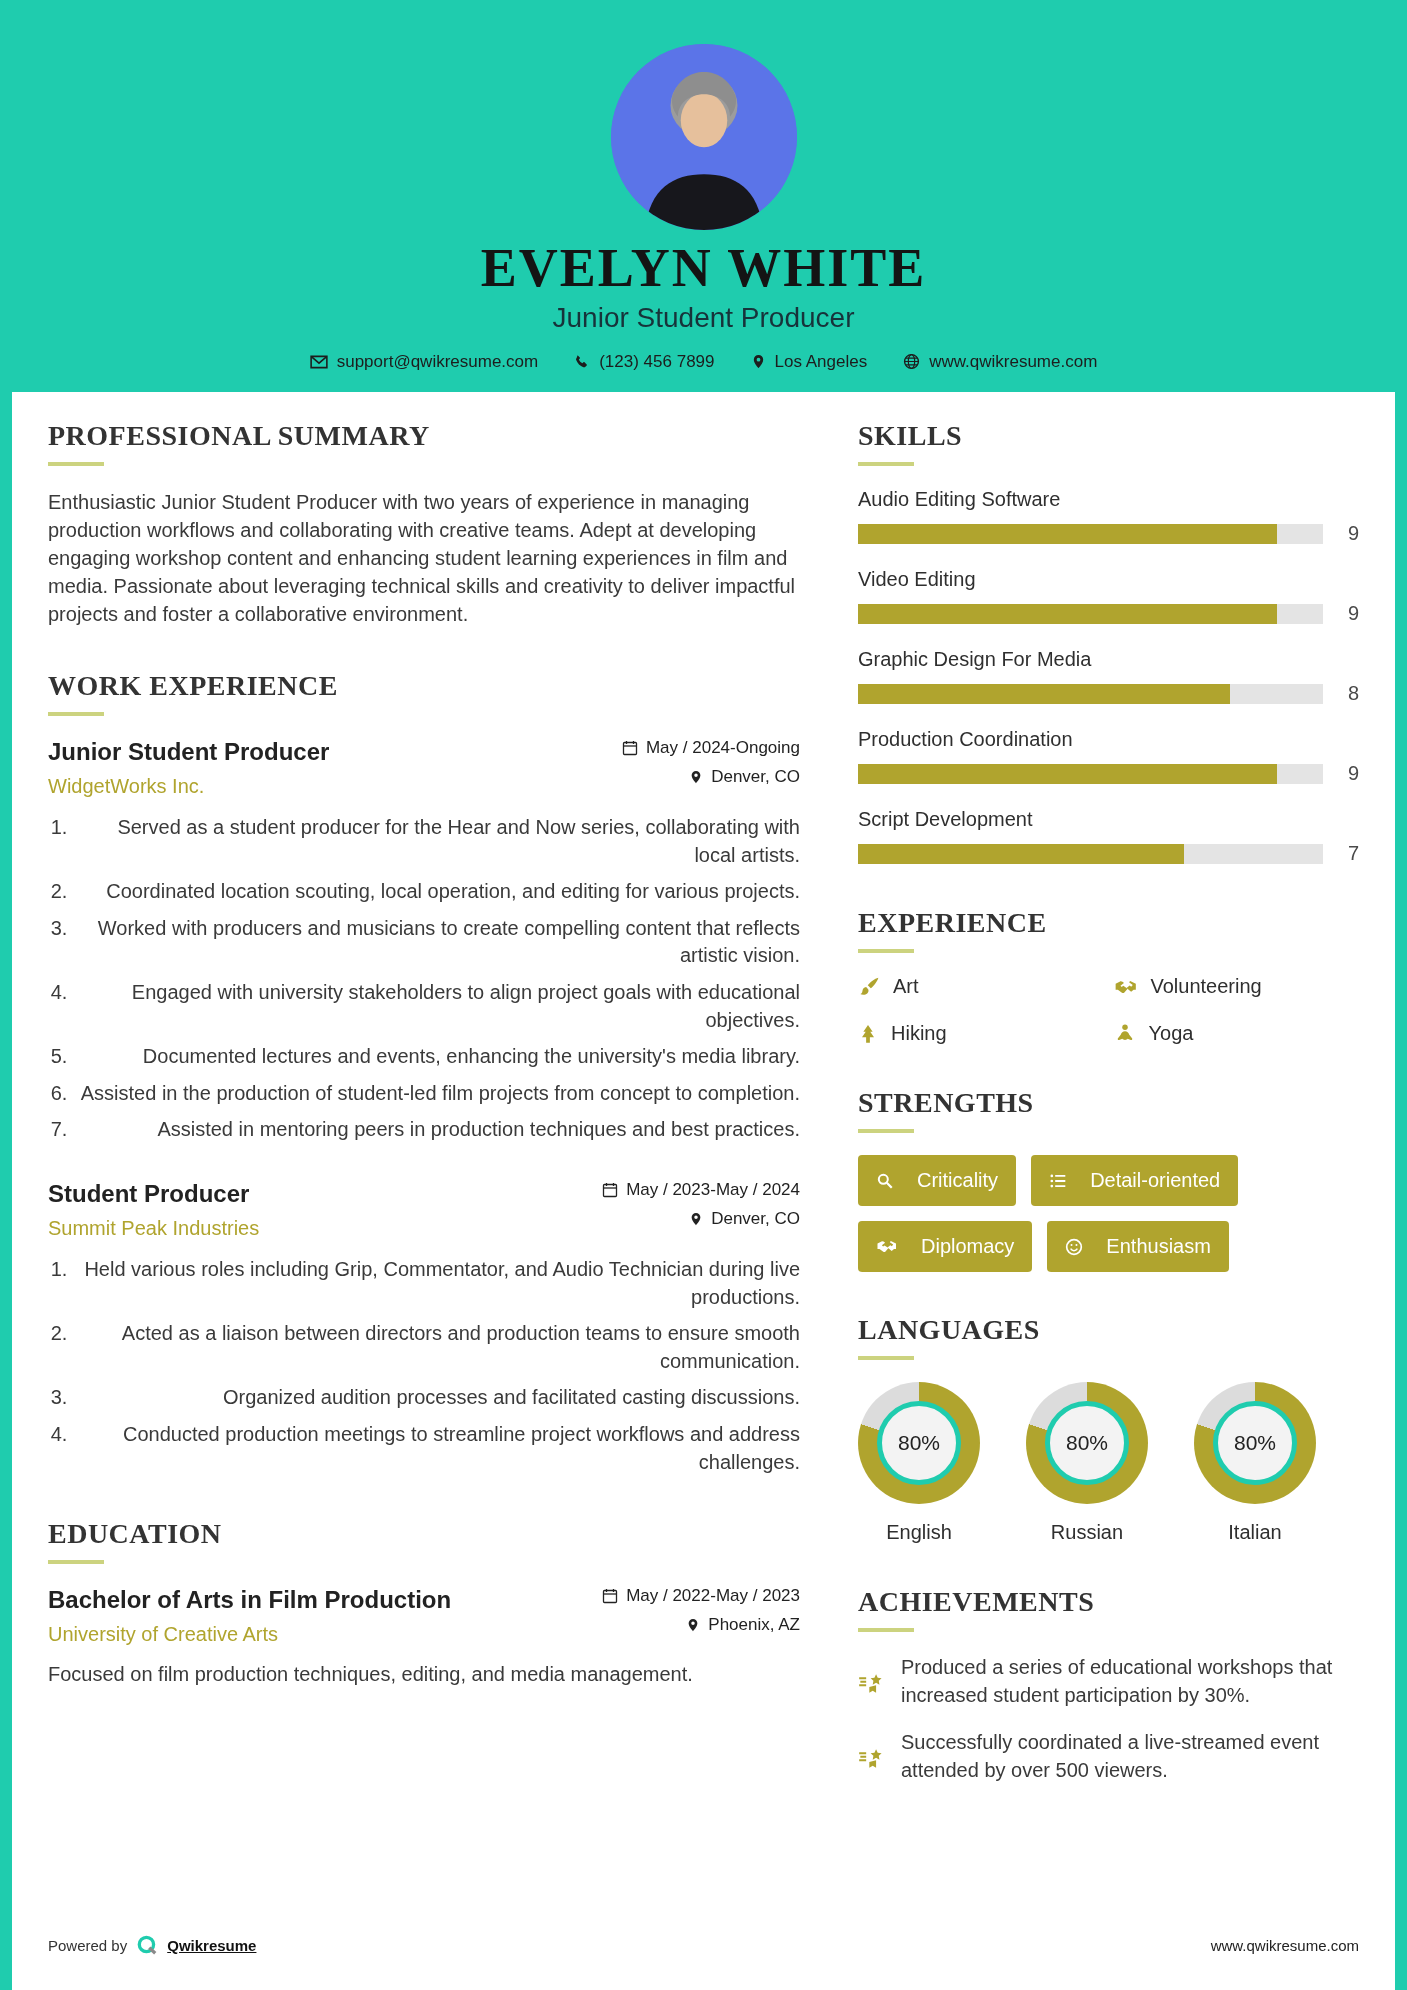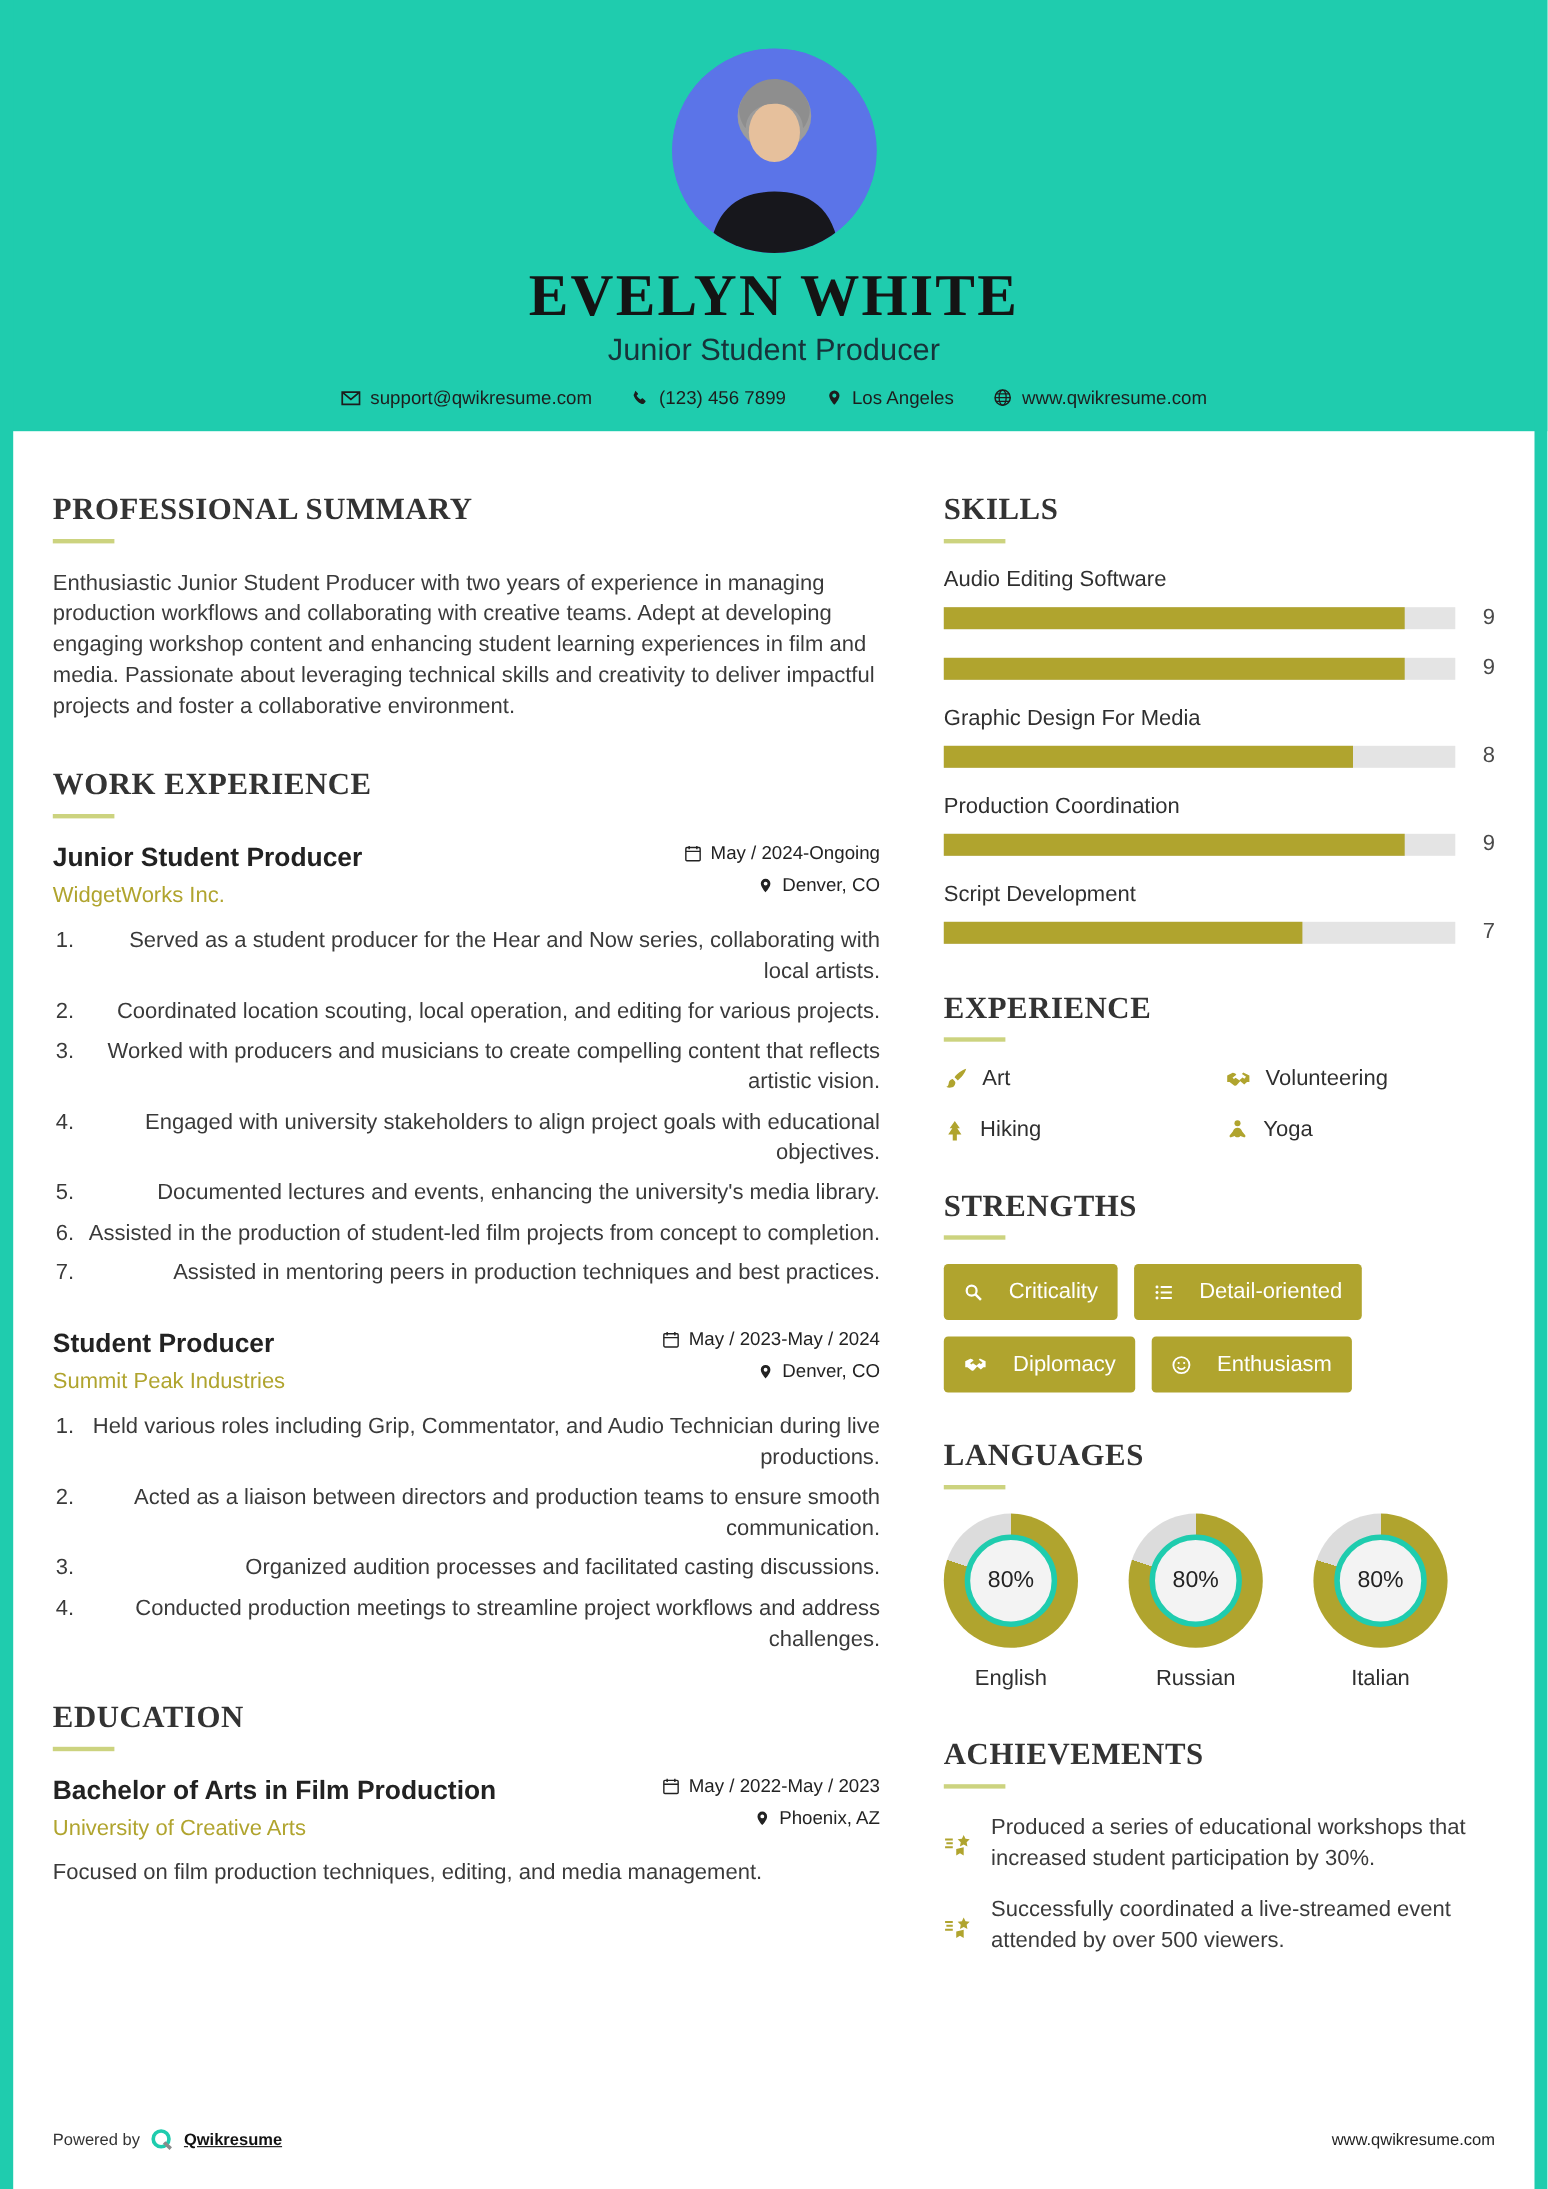--- a/index.html
+++ b/index.html
@@ -13,21 +13,21 @@
   .header { background:var(--teal); height:392px; text-align:center; padding-top:44px; }
   .photo { width:186px; height:186px; border-radius:50%; overflow:hidden; margin:0 auto; background:#5b74e8; }
   .photo svg { display:block; width:100%; height:100%; }
   .name { font-family:"Liberation Serif","DejaVu Serif",serif; font-size:54px; font-weight:700; color:#141414; letter-spacing:2px; margin-top:10px; line-height:1.05; }
   .subtitle { font-size:28px; color:#17333a; margin-top:5px; }
   .contact-row { display:flex; justify-content:center; align-items:center; gap:36px; margin-top:18px; font-size:17px; color:#1d1d1d; }
   .contact-item { display:flex; align-items:center; gap:9px; }
   .cicon { display:inline-flex; align-items:center; }
 
   
-  .content { display:flex; padding:56px 48px 0 48px; gap:58px; }
+  .content { display:flex; padding:28px 48px 0 48px; gap:58px; }
   .left-col { flex:0 0 752px; width:752px; }
   .right-col { flex:1; min-width:0; }
 
   .section { margin-bottom:42px; }
   .section-heading { font-family:"Liberation Serif","DejaVu Serif",serif; font-size:28px; font-weight:700; color:#333; letter-spacing:.5px; }
   .accent { width:56px; height:4px; background:var(--accent-line); margin:10px 0 22px; }
 
   .summary-text { font-size:20px; line-height:1.4; color:#3a3a3a; }
 
   
@@ -264,20 +264,21 @@
         <div class="skill">
           <div class="skill-name">Audio Editing Software</div>
           <div class="skill-bar-row">
             <div class="skill-track">
                 <div class="skill-fill" style="width: 90%;"></div>
               </div>
             <div class="skill-rating">9</div>
           </div>
         </div>
         <div class="skill">
+          <div class="skill-name">Video Editing</div>
           <div class="skill-bar-row">
             <div class="skill-track">
                 <div class="skill-fill" style="width: 90%;"></div>
               </div>
             <div class="skill-rating">9</div>
           </div>
         </div>
         <div class="skill">
           <div class="skill-name">Graphic Design For Media</div>
           <div class="skill-bar-row">

